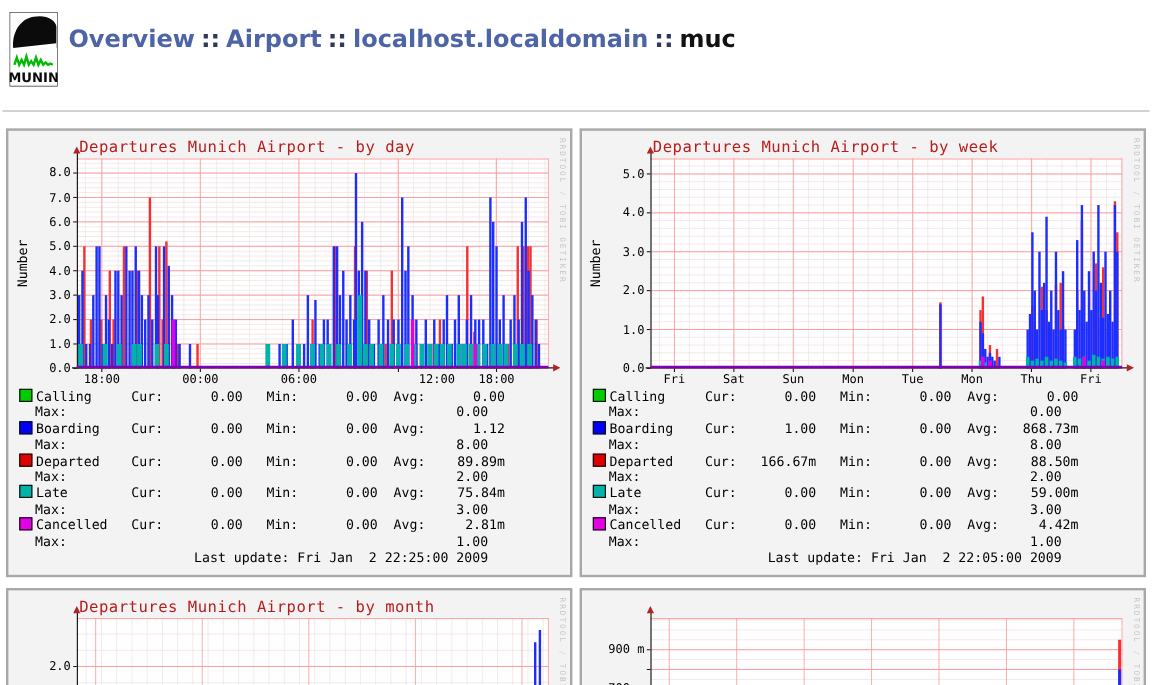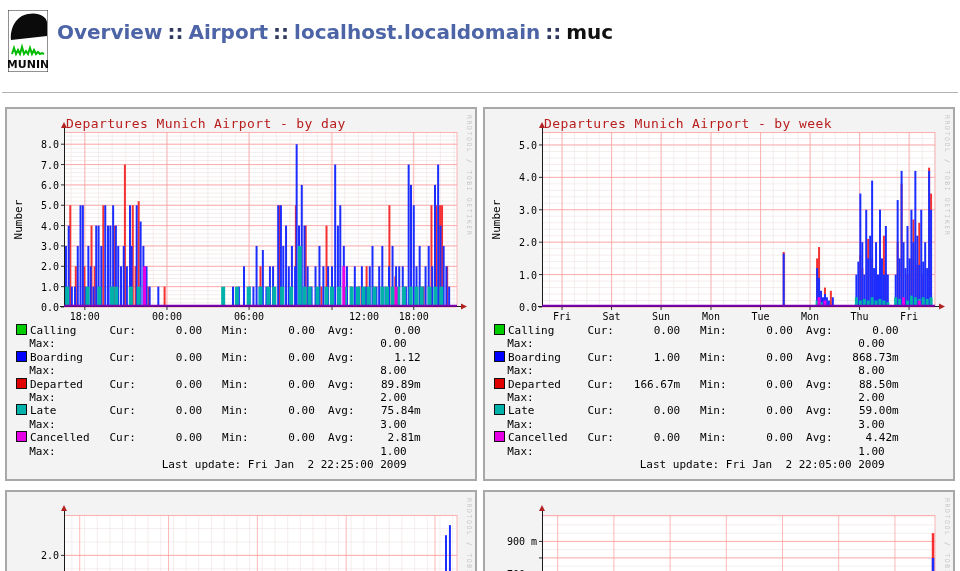--- a/index.html
+++ b/index.html
@@ -572,20 +572,21 @@
       <div class="xtick" style="left: 126.561px;">Sat</div>
       <div class="xtick" style="left: 176.079px;">Sun</div>
       <div class="xtick" style="left: 225.99px;">Mon</div>
       <div class="xtick" style="left: 275.508px;">Tue</div>
       <div class="xtick" style="left: 325.026px;">Mon</div>
       <div class="xtick" style="left: 374.544px;">Thu</div>
       <div class="xtick" style="left: 424.062px;">Fri</div>
       <div class="legend"><div class="lrow"><span class="sw" style="background: rgb(0, 204, 0);"></span><span>Calling     Cur:      0.00   Min:      0.00  Avg:      0.00</span></div><div class="lrow">  Max:                                                 0.00</div><div class="lrow"><span class="sw" style="background: rgb(0, 0, 255);"></span><span>Boarding    Cur:      1.00   Min:      0.00  Avg:   868.73m</span></div><div class="lrow">  Max:                                                 8.00</div><div class="lrow"><span class="sw" style="background: rgb(224, 0, 0);"></span><span>Departed    Cur:   166.67m   Min:      0.00  Avg:    88.50m</span></div><div class="lrow">  Max:                                                 2.00</div><div class="lrow"><span class="sw" style="background: rgb(0, 178, 169);"></span><span>Late        Cur:      0.00   Min:      0.00  Avg:    59.00m</span></div><div class="lrow">  Max:                                                 3.00</div><div class="lrow"><span class="sw" style="background: rgb(230, 0, 230);"></span><span>Cancelled   Cur:      0.00   Min:      0.00  Avg:     4.42m</span></div><div class="lrow">  Max:                                                 1.00</div><div class="lrow">                      Last update: Fri Jan  2 22:05:00 2009</div></div>
     </div>
     <div class="panel" style="left: 5px; top: 490px;">
+      <div class="gtitle">Departures Munich Airport - by month</div>
       <div class="wm">RRDTOOL / TOBI OETIKER</div>
       <div class="ylab"></div>
       <div class="plot">
         <svg width="393" height="175" viewBox="0 0 393 175">
           <line x1="0" y1="161.53846153846155" x2="393" y2="161.53846153846155" stroke="#efe1e1" stroke-width="0.6"></line>
           <line x1="0" y1="148.07692307692307" x2="393" y2="148.07692307692307" stroke="#efe1e1" stroke-width="0.6"></line>
           <line x1="0" y1="134.6153846153846" x2="393" y2="134.6153846153846" stroke="#efe1e1" stroke-width="0.6"></line>
           <line x1="0" y1="121.15384615384616" x2="393" y2="121.15384615384616" stroke="#efe1e1" stroke-width="0.6"></line>
           <line x1="0" y1="107.6923076923077" x2="393" y2="107.6923076923077" stroke="#efe1e1" stroke-width="0.6"></line>
           <line x1="0" y1="94.23076923076924" x2="393" y2="94.23076923076924" stroke="#efe1e1" stroke-width="0.6"></line>

